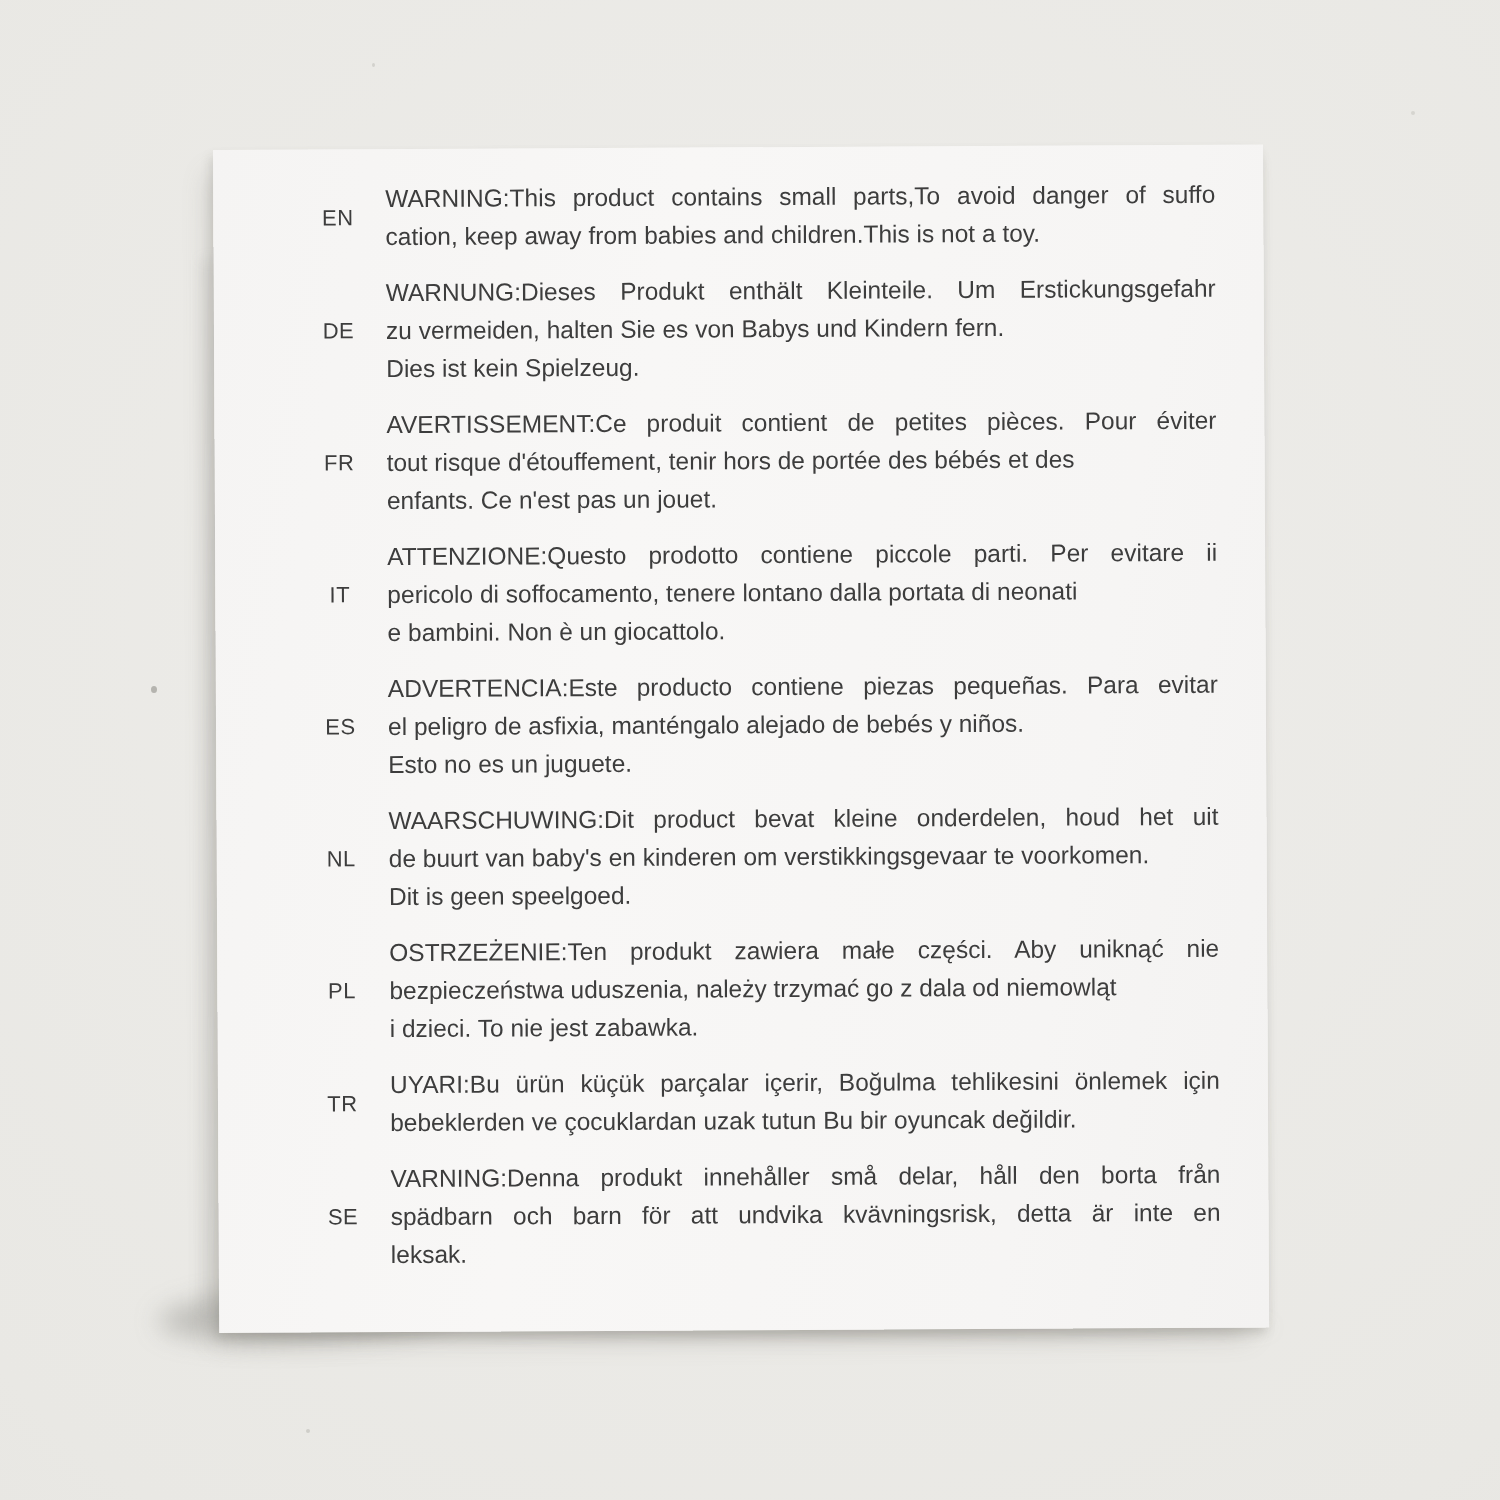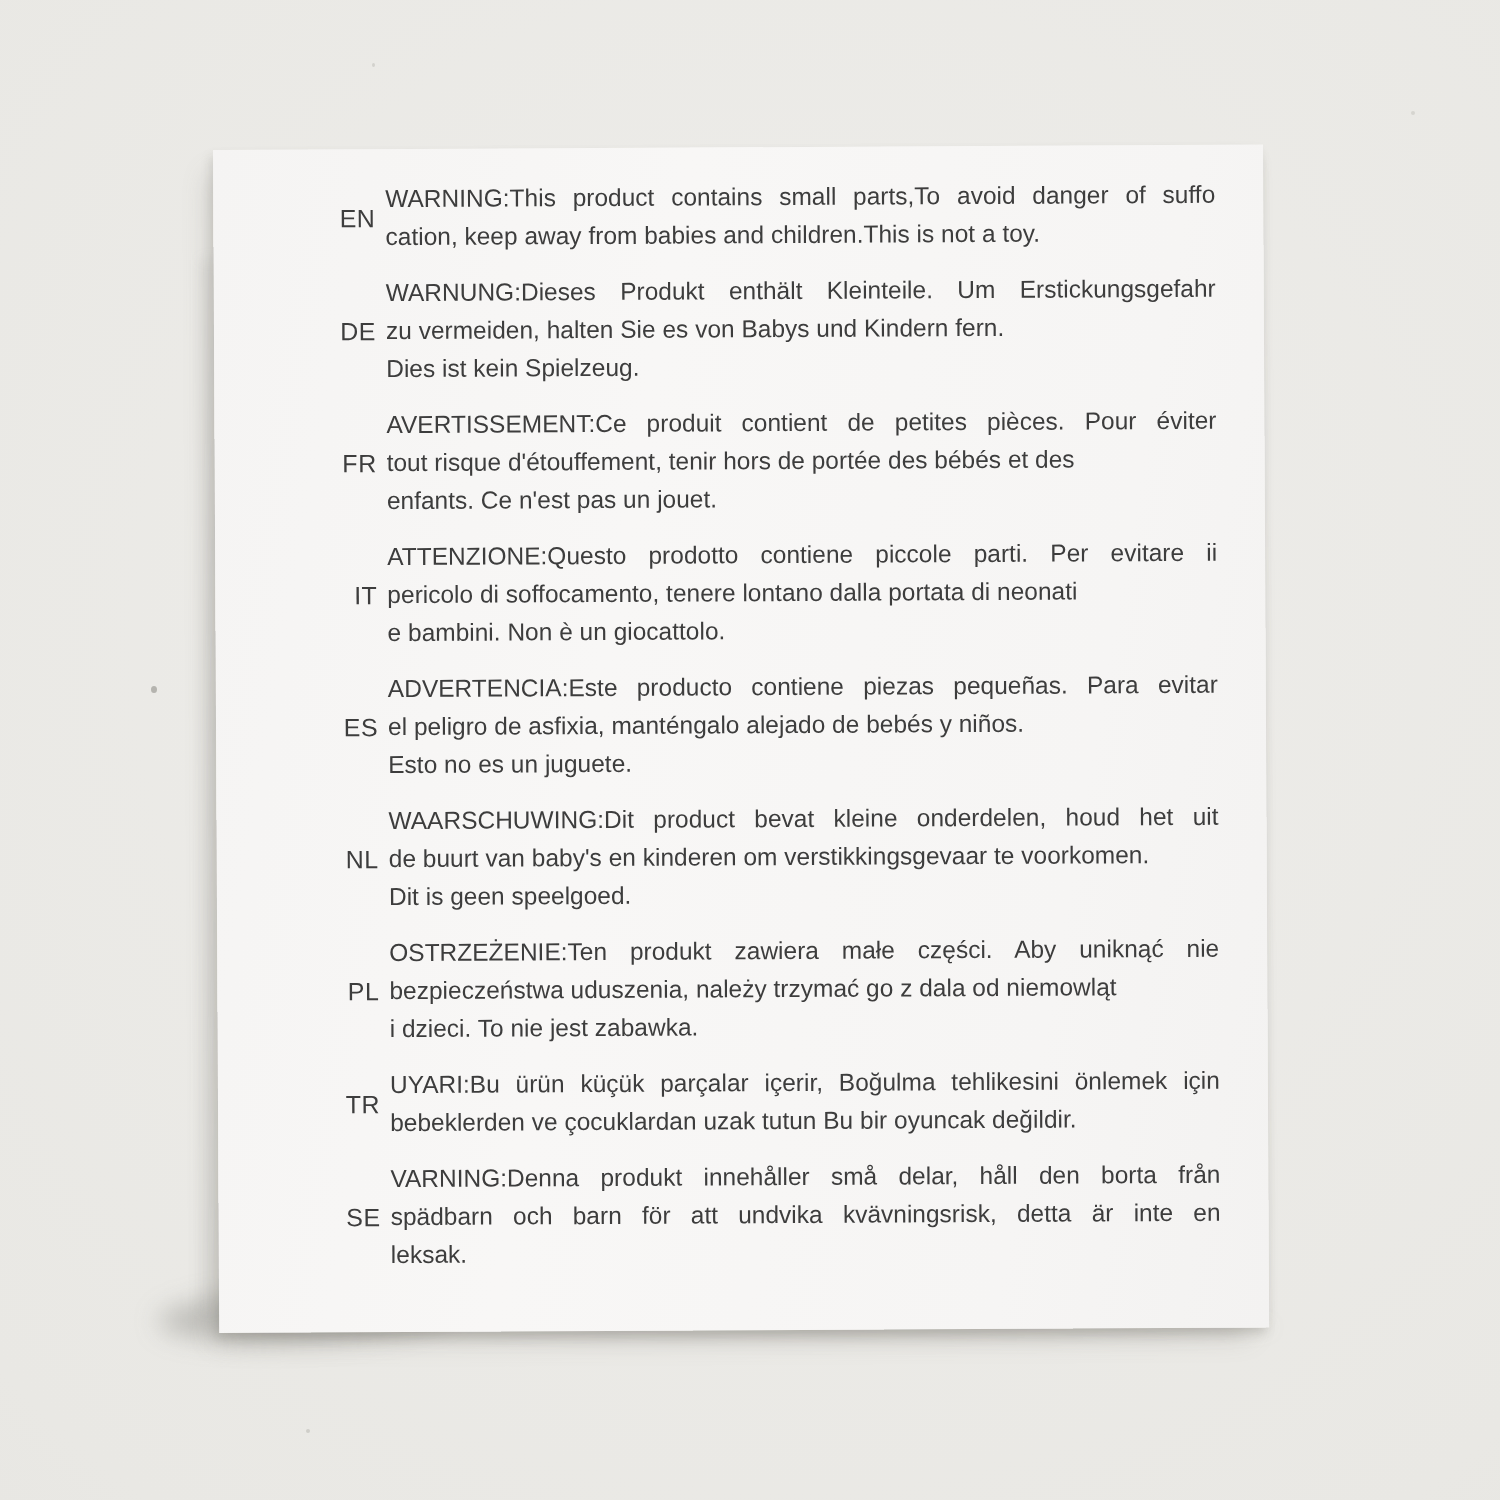--- a/index.html
+++ b/index.html
@@ -52,22 +52,22 @@
     color:var(--ink);
   }
   .row{
     display:flex;
     align-items:center;
     margin-bottom:18px;
   }
   .code{
     flex:none;
     width:75px;
-    text-align:right;
-    font-size:25px;
+    text-align:center;
+    font-size:22px;
     letter-spacing:0.5px;
     color:var(--ink);
   }
   .text{
     flex:none;
     width:830px;
     margin-left:10px;
     font-size:24.5px;
   }
   .line{

